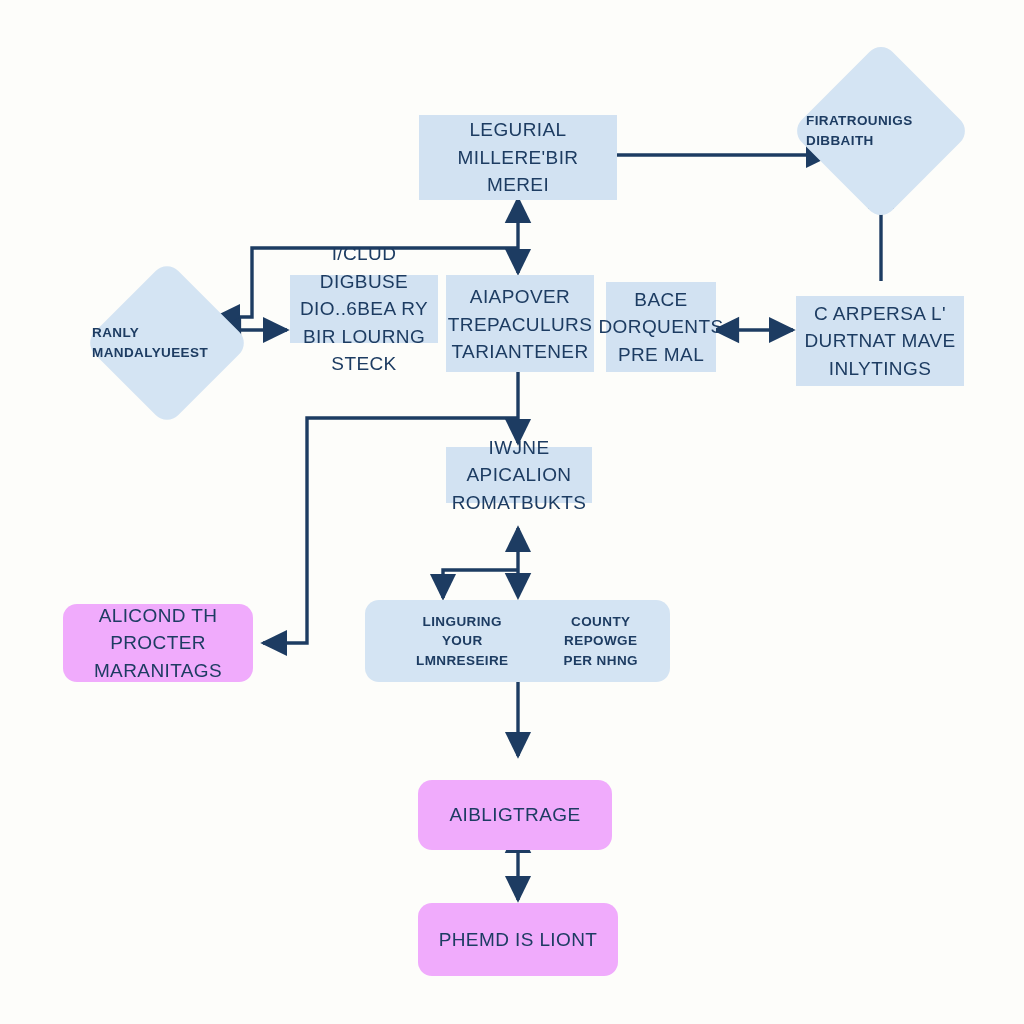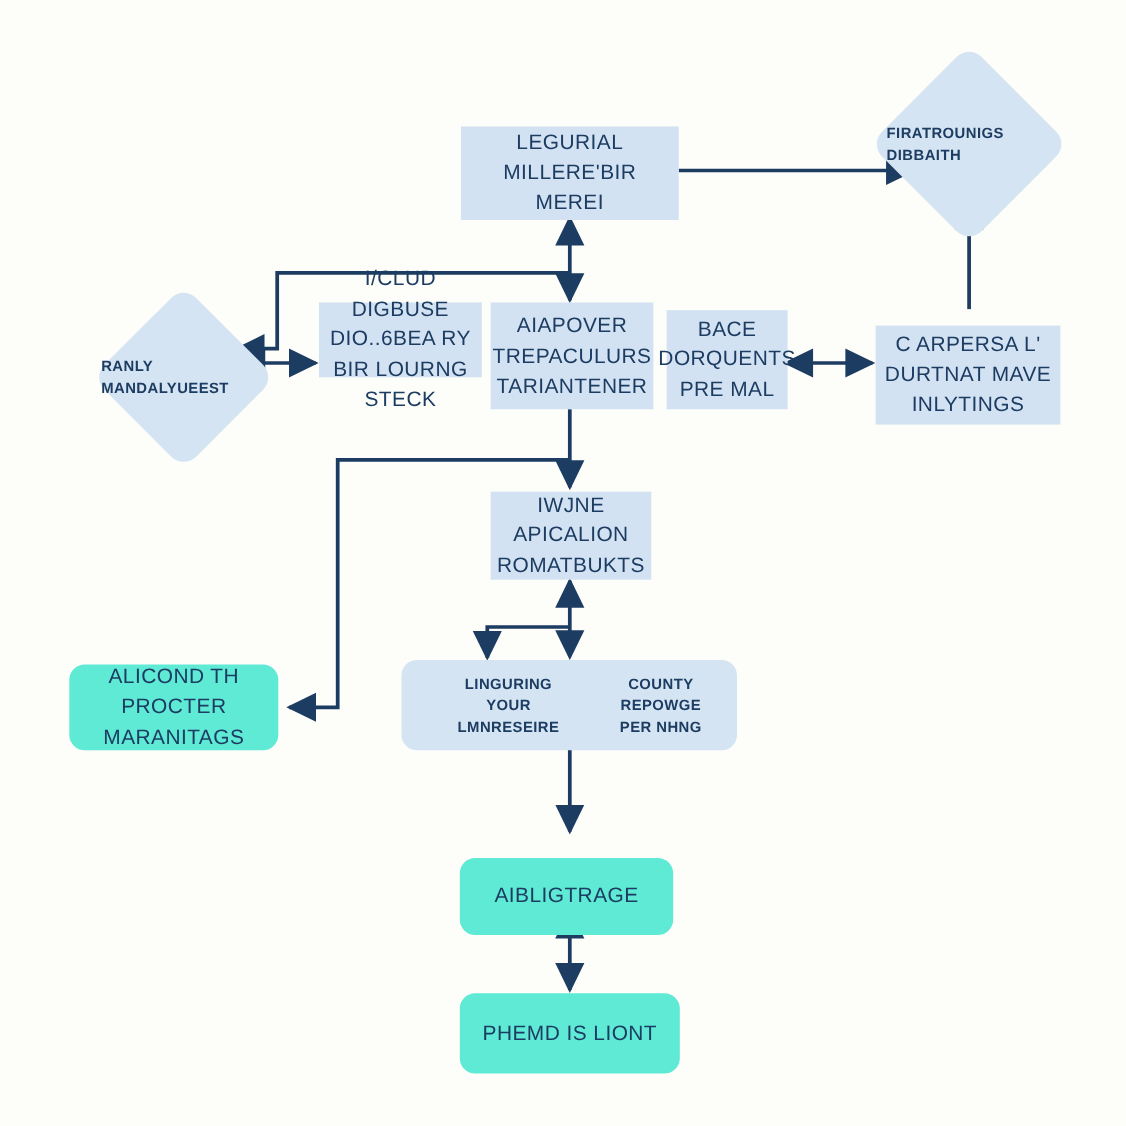--- a/index.html
+++ b/index.html
@@ -34,21 +34,21 @@
     font-weight: normal;
     font-size: 19px;
     letter-spacing: 0.4px;
     line-height: 1.45;
     padding: 6px 8px;
   }
   .rect {
     background: #d2e2f2;
   }
   .rounded {
-    background: #5eead4;
+    background: #f0abfc;
     border-radius: 14px;
   }
   .diamond-wrap {
     position: absolute;
     display: flex;
     align-items: center;
     justify-content: center;
   }
   .diamond-shape {
     position: absolute;
@@ -179,21 +179,21 @@
   </div>
 
   <div class="node rect" style="left:796px; top:284px; width:168px; height:90px;margin-top:12px;">
     <div>
       <span class="nline">C ARPERSA L'</span>
       <span class="nline">DURTNAT MAVE</span>
       <span class="nline">INLYTINGS</span>
     </div>
   </div>
 
-  <div class="node rect" style="left:446px; top:447px; width:146px; height:80px;">
+  <div class="node rect" style="left:446px; top:447px; width:146px; height:56px;">
     <div>
       <span class="nline">IWJNE APICALION</span>
       <span class="nline">ROMATBUKTS</span>
     </div>
   </div>
 
   <div class="node rounded" style="left:63px; top:604px; width:190px; height:78px;">
     <div>
       <span class="nline">ALICOND TH PROCTER</span>
       <span class="nline">MARANITAGS</span>

